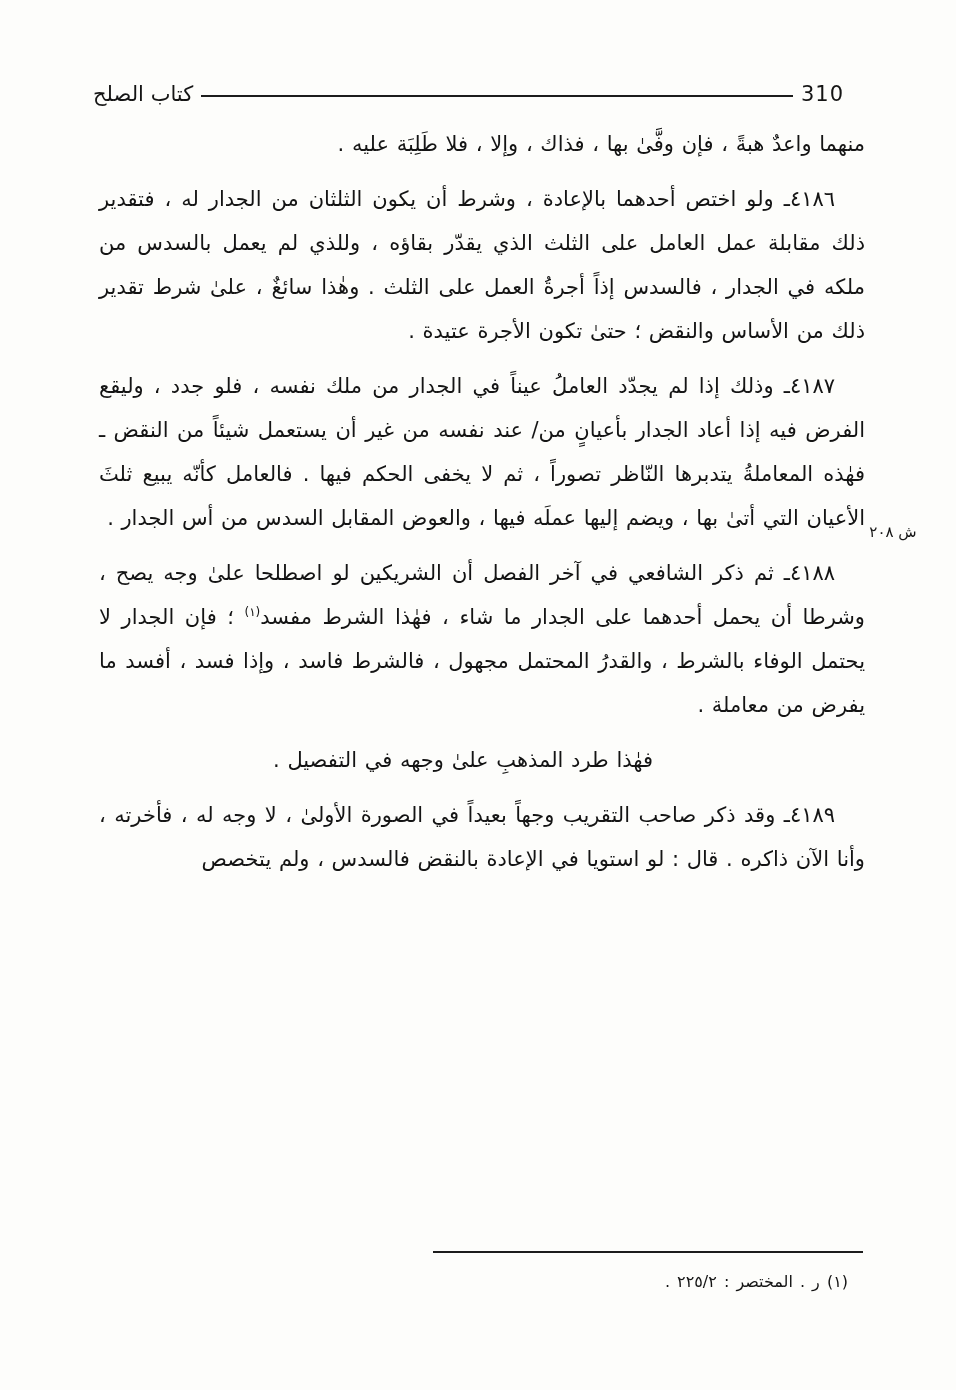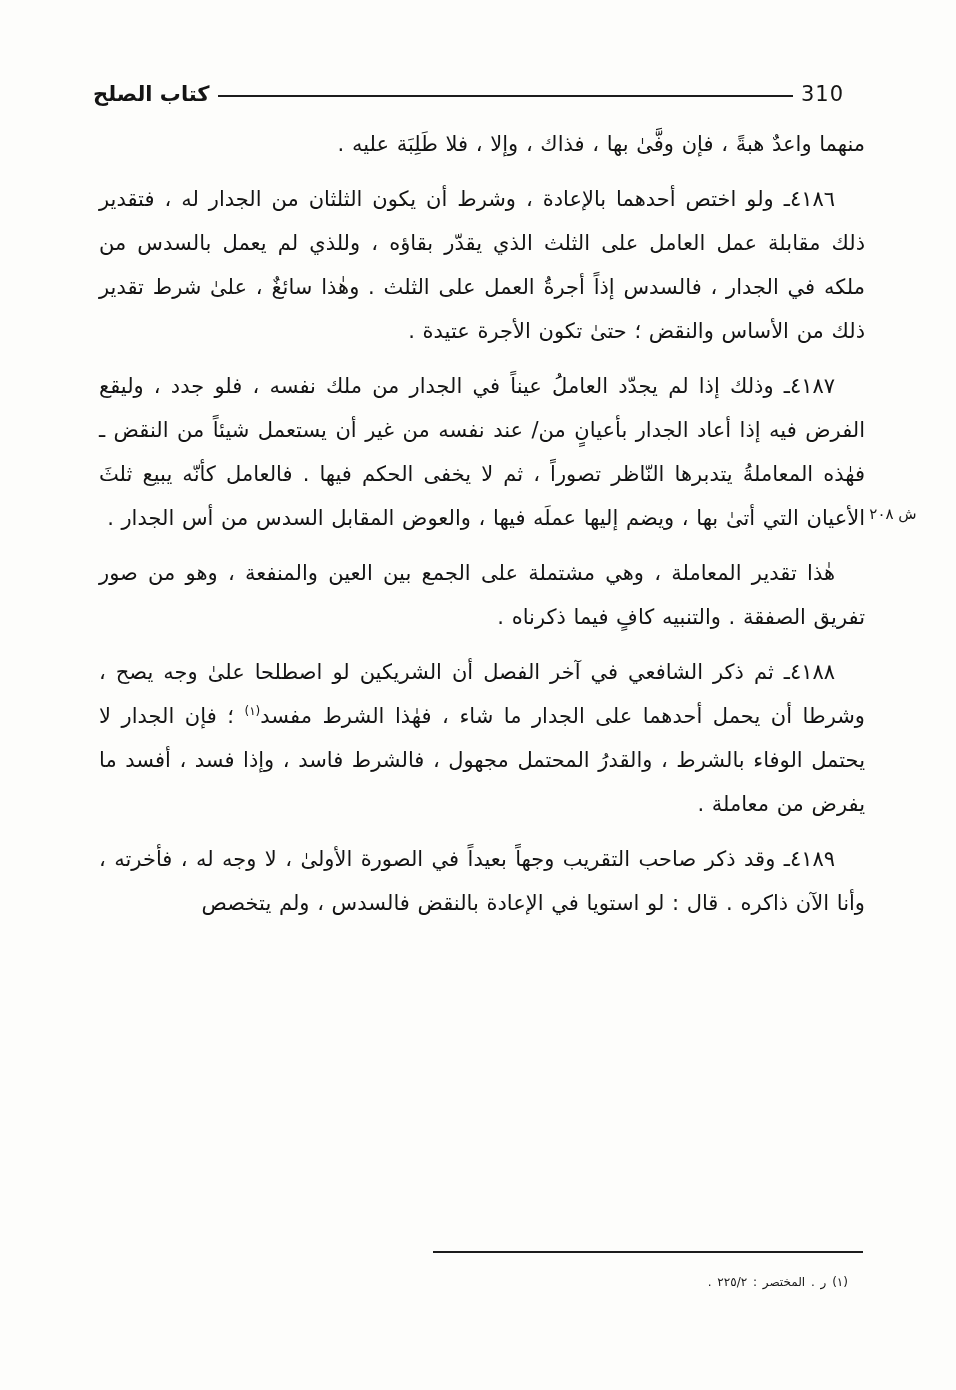--- a/index.html
+++ b/index.html
@@ -14,73 +14,73 @@
     margin:0 auto;
   }
   
   .page-header{
     position:absolute;top:82px;left:93px;right:112px;
     display:flex;flex-direction:row;align-items:center;gap:8px;
     font-size:21px;
   }
   .page-number{white-space:nowrap;letter-spacing:1px;}
   .header-rule{flex:1 1 auto;height:0;border-top:2px solid #1c1c1c;margin-top:4px;}
-  .book-title{white-space:nowrap;font-weight:bold;}
+  .book-title{white-space:nowrap;font-weight:normal;}
   
   .text-block{
     position:absolute;top:122px;right:91px;left:95px;
   }
   .para{
     margin:0 0 11px 4px;
     font-size:21px;
     line-height:44px;
     text-align:justify;
     text-align-last:right;
     word-spacing:1px;
   }
   .para.none{text-indent:0;}
   .para.indent{text-indent:30px;}
   .para.deep{text-indent:212px;}
   .bold{font-weight:normal;}
   sup{font-size:12px;line-height:0;vertical-align:super;}
   
   .margin-note{
-    position:absolute;top:504px;right:34px;width:58px;
+    position:absolute;top:522px;right:34px;width:58px;
     font-size:15px;line-height:21px;text-align:center;
   }
   
   .footnote-rule{
     position:absolute;top:1251px;right:93px;width:430px;
     border-top:2px solid #1c1c1c;height:0;
   }
   .footnote{
     position:absolute;top:1266px;right:108px;left:95px;
-    font-size:12px;line-height:32px;text-align:right;
+    font-size:16px;line-height:32px;text-align:right;
     word-spacing:2px;
   }
 </style>
 </head>
 <body>
 
 <div class="page">
 
   <header class="page-header">
     <span class="page-number">310</span>
     <span class="header-rule"></span>
     <span class="book-title">كتاب الصلح</span>
   </header>
 
   <aside class="margin-note">ش ٢٠٨</aside>
 
   <main class="text-block">
       <p class="para none"><span>منهما واعدٌ هبةً ، فإن وفَّىٰ بها ، فذاك ، وإلا ، فلا طَلِبَة عليه .</span></p>
       <p class="para indent"><span>٤١٨٦ـ ولو اختص أحدهما بالإعادة ، وشرط أن يكون الثلثان من الجدار له ، فتقدير ذلك مقابلة عمل العامل على الثلث الذي يقدّر بقاؤه ، وللذي لم يعمل بالسدس من ملكه في الجدار ، فالسدس إذاً أجرةُ العمل على الثلث . وهٰذا سائغٌ ، علىٰ شرط تقدير ذلك من الأساس والنقض ؛ حتىٰ تكون الأجرة عتيدة .</span></p>
       <p class="para indent"><span>٤١٨٧ـ وذلك إذا لم يجدّد العاملُ عيناً في الجدار من ملك نفسه ، فلو جدد ، وليقع الفرض فيه إذا أعاد الجدار بأعيانٍ من/ عند نفسه من غير أن يستعمل شيئاً من النقض ـ فهٰذه المعاملةُ يتدبرها النّاظر تصوراً ، ثم لا يخفى الحكم فيها . فالعامل كأنّه يبيع ثلثَ الأعيان التي أتىٰ بها ، ويضم إليها عملَه فيها ، والعوض المقابل السدس من أس الجدار .</span></p>
-      <p class="para indent"><span>هٰذا تقدير المعاملة ، وهي مشتملة على الجمع بين العين والمنفعة ، وهو من صور تفريق الصفقة . والتنبيه كافٍ فيما ذكرناه .</span></p>
       <p class="para indent"><span>٤١٨٨ـ ثم ذكر </span><span class="bold">الشافعي</span><span> في آخر الفصل أن الشريكين لو اصطلحا علىٰ وجه يصح ، وشرطا أن يحمل أحدهما على الجدار ما شاء ، فهٰذا الشرط مفسد</span><sup>(١)</sup><span> ؛ فإن الجدار لا يحتمل الوفاء بالشرط ، والقدرُ المحتمل مجهول ، فالشرط فاسد ، وإذا فسد ، أفسد ما يفرض من معاملة .</span></p>
+      <p class="para deep"><span>فهٰذا طرد المذهبِ علىٰ وجهه في التفصيل .</span></p>
       <p class="para indent"><span>٤١٨٩ـ وقد ذكر </span><span class="bold">صاحب التقريب</span><span> وجهاً بعيداً في الصورة الأولىٰ ، لا وجه له ، فأخرته ، وأنا الآن ذاكره . قال : لو استويا في الإعادة بالنقض فالسدس ، ولم يتخصص</span></p>
     </main>
 
   <div class="footnote-rule"></div>
 
   <div class="footnote">
     <span>(١) ر . المختصر : ٢٢٥/٢ .</span>
   </div>
 
 </div>

